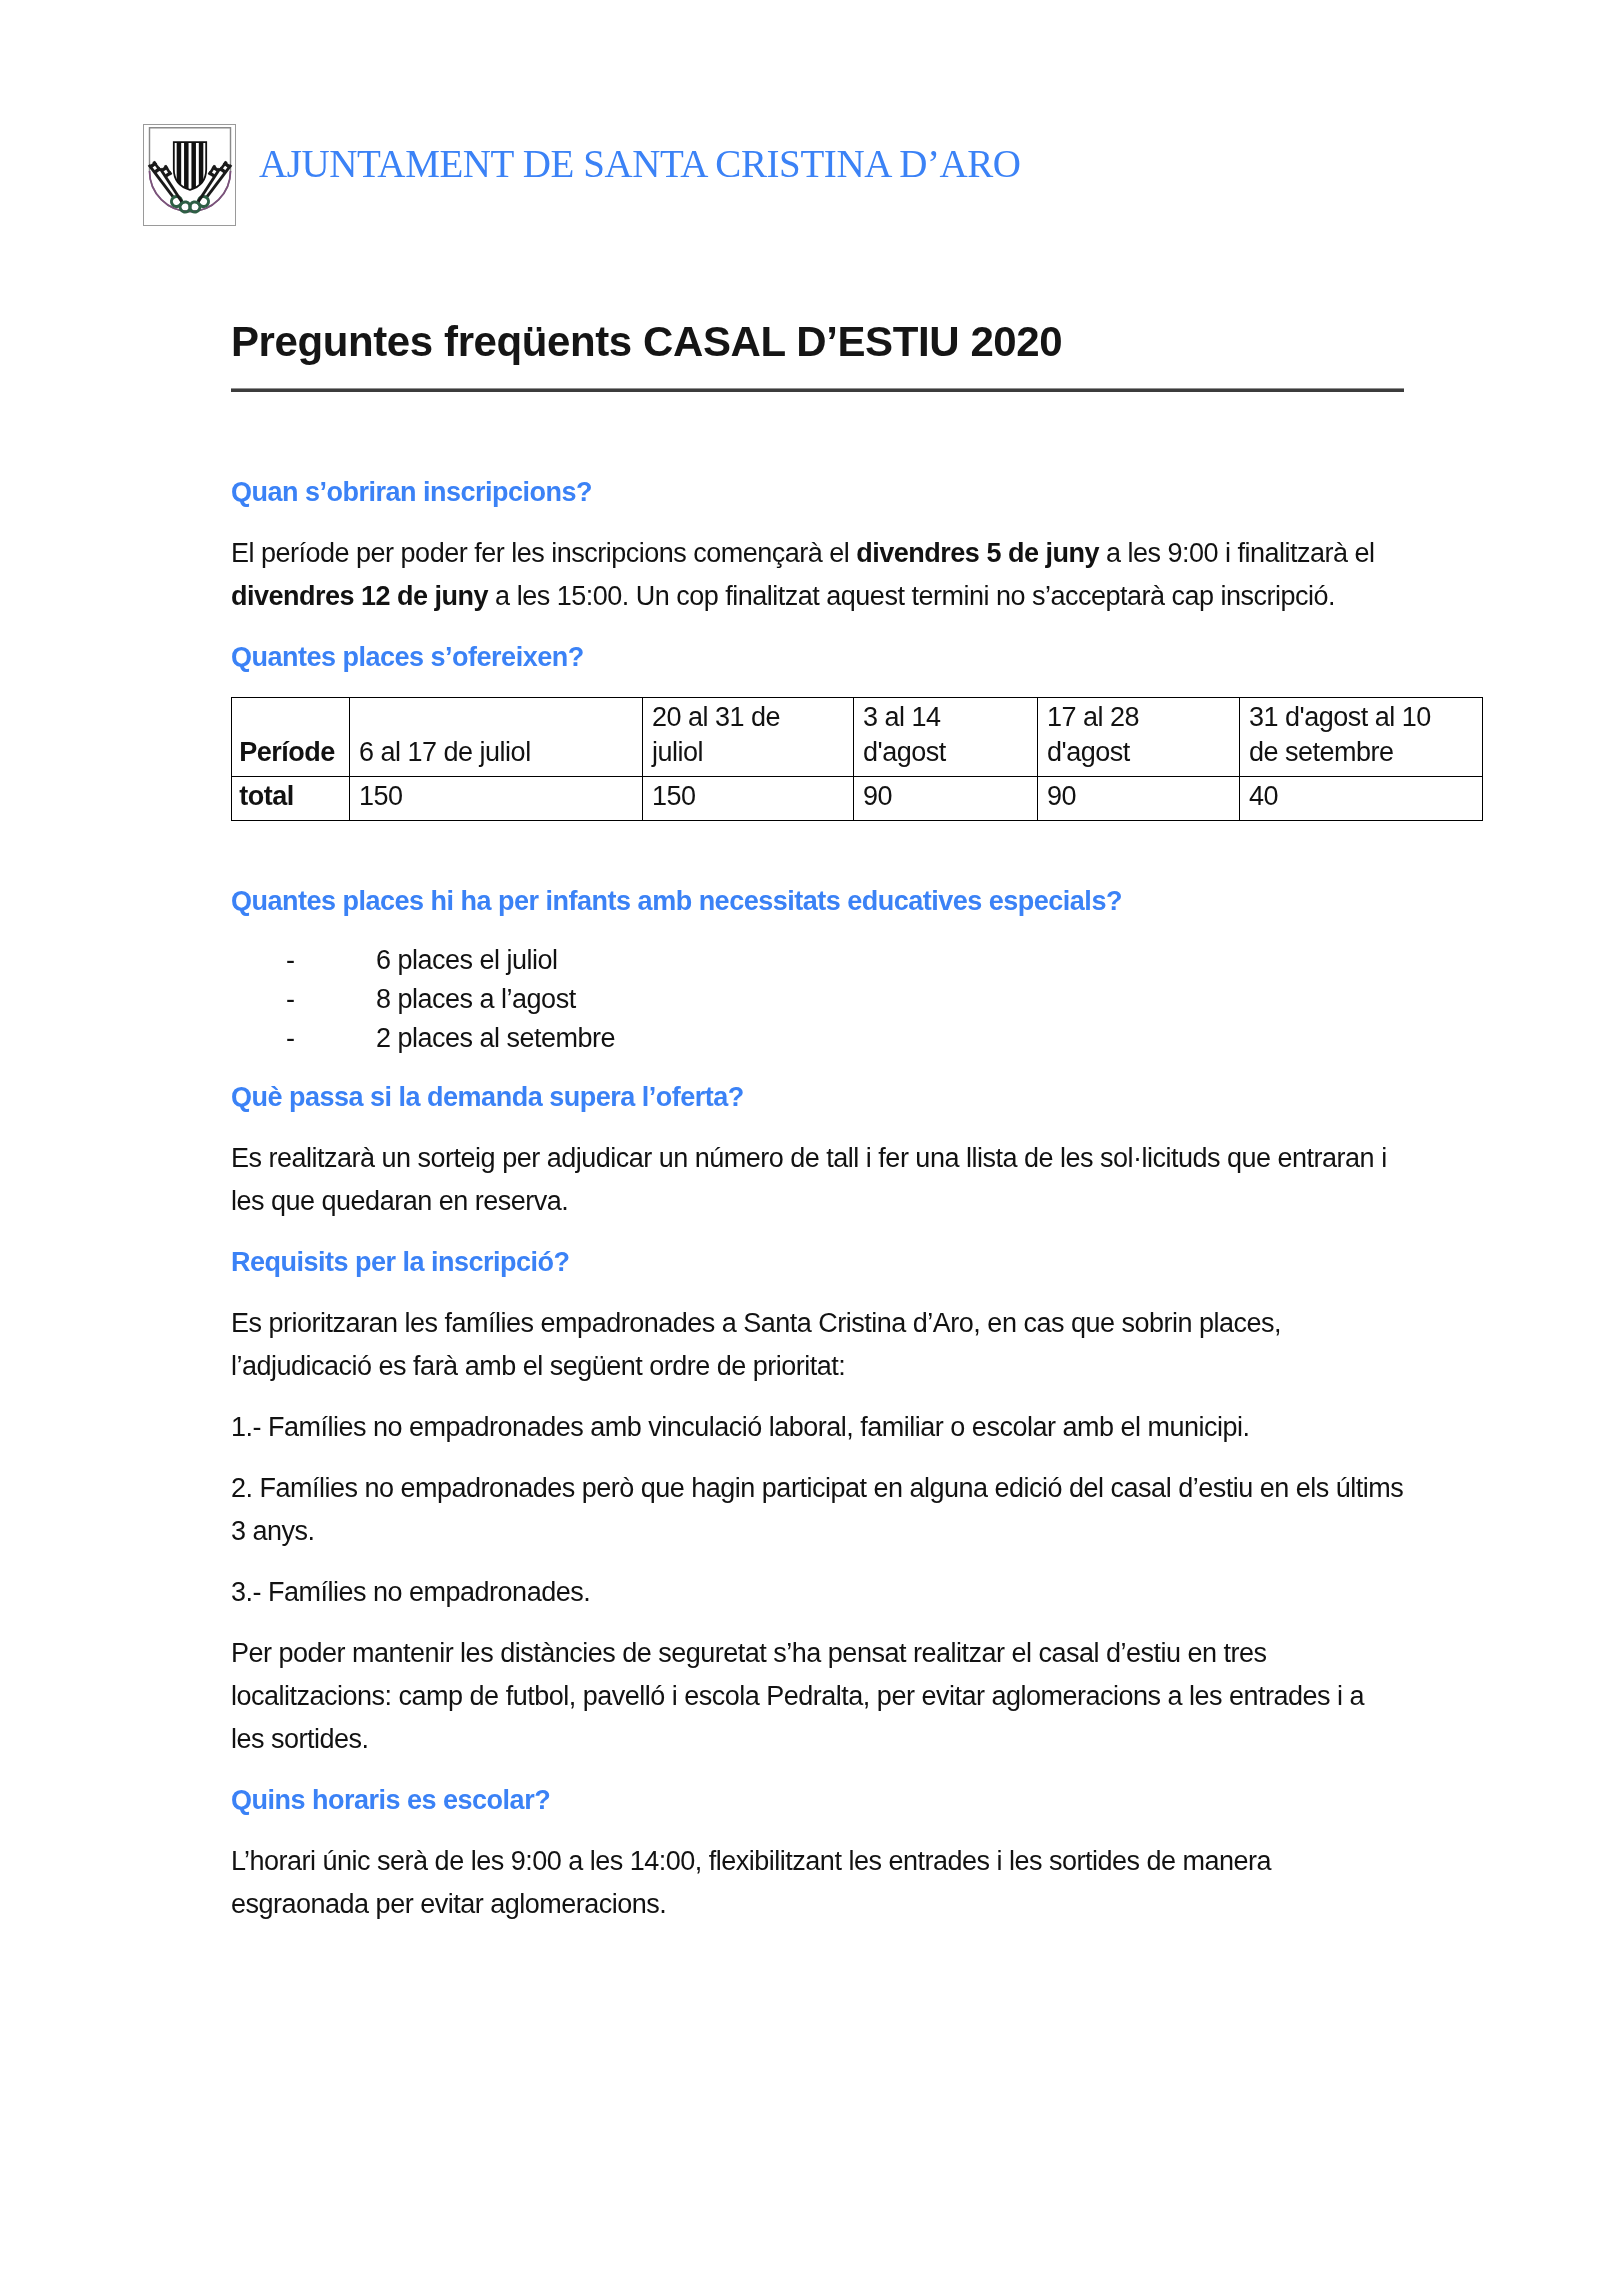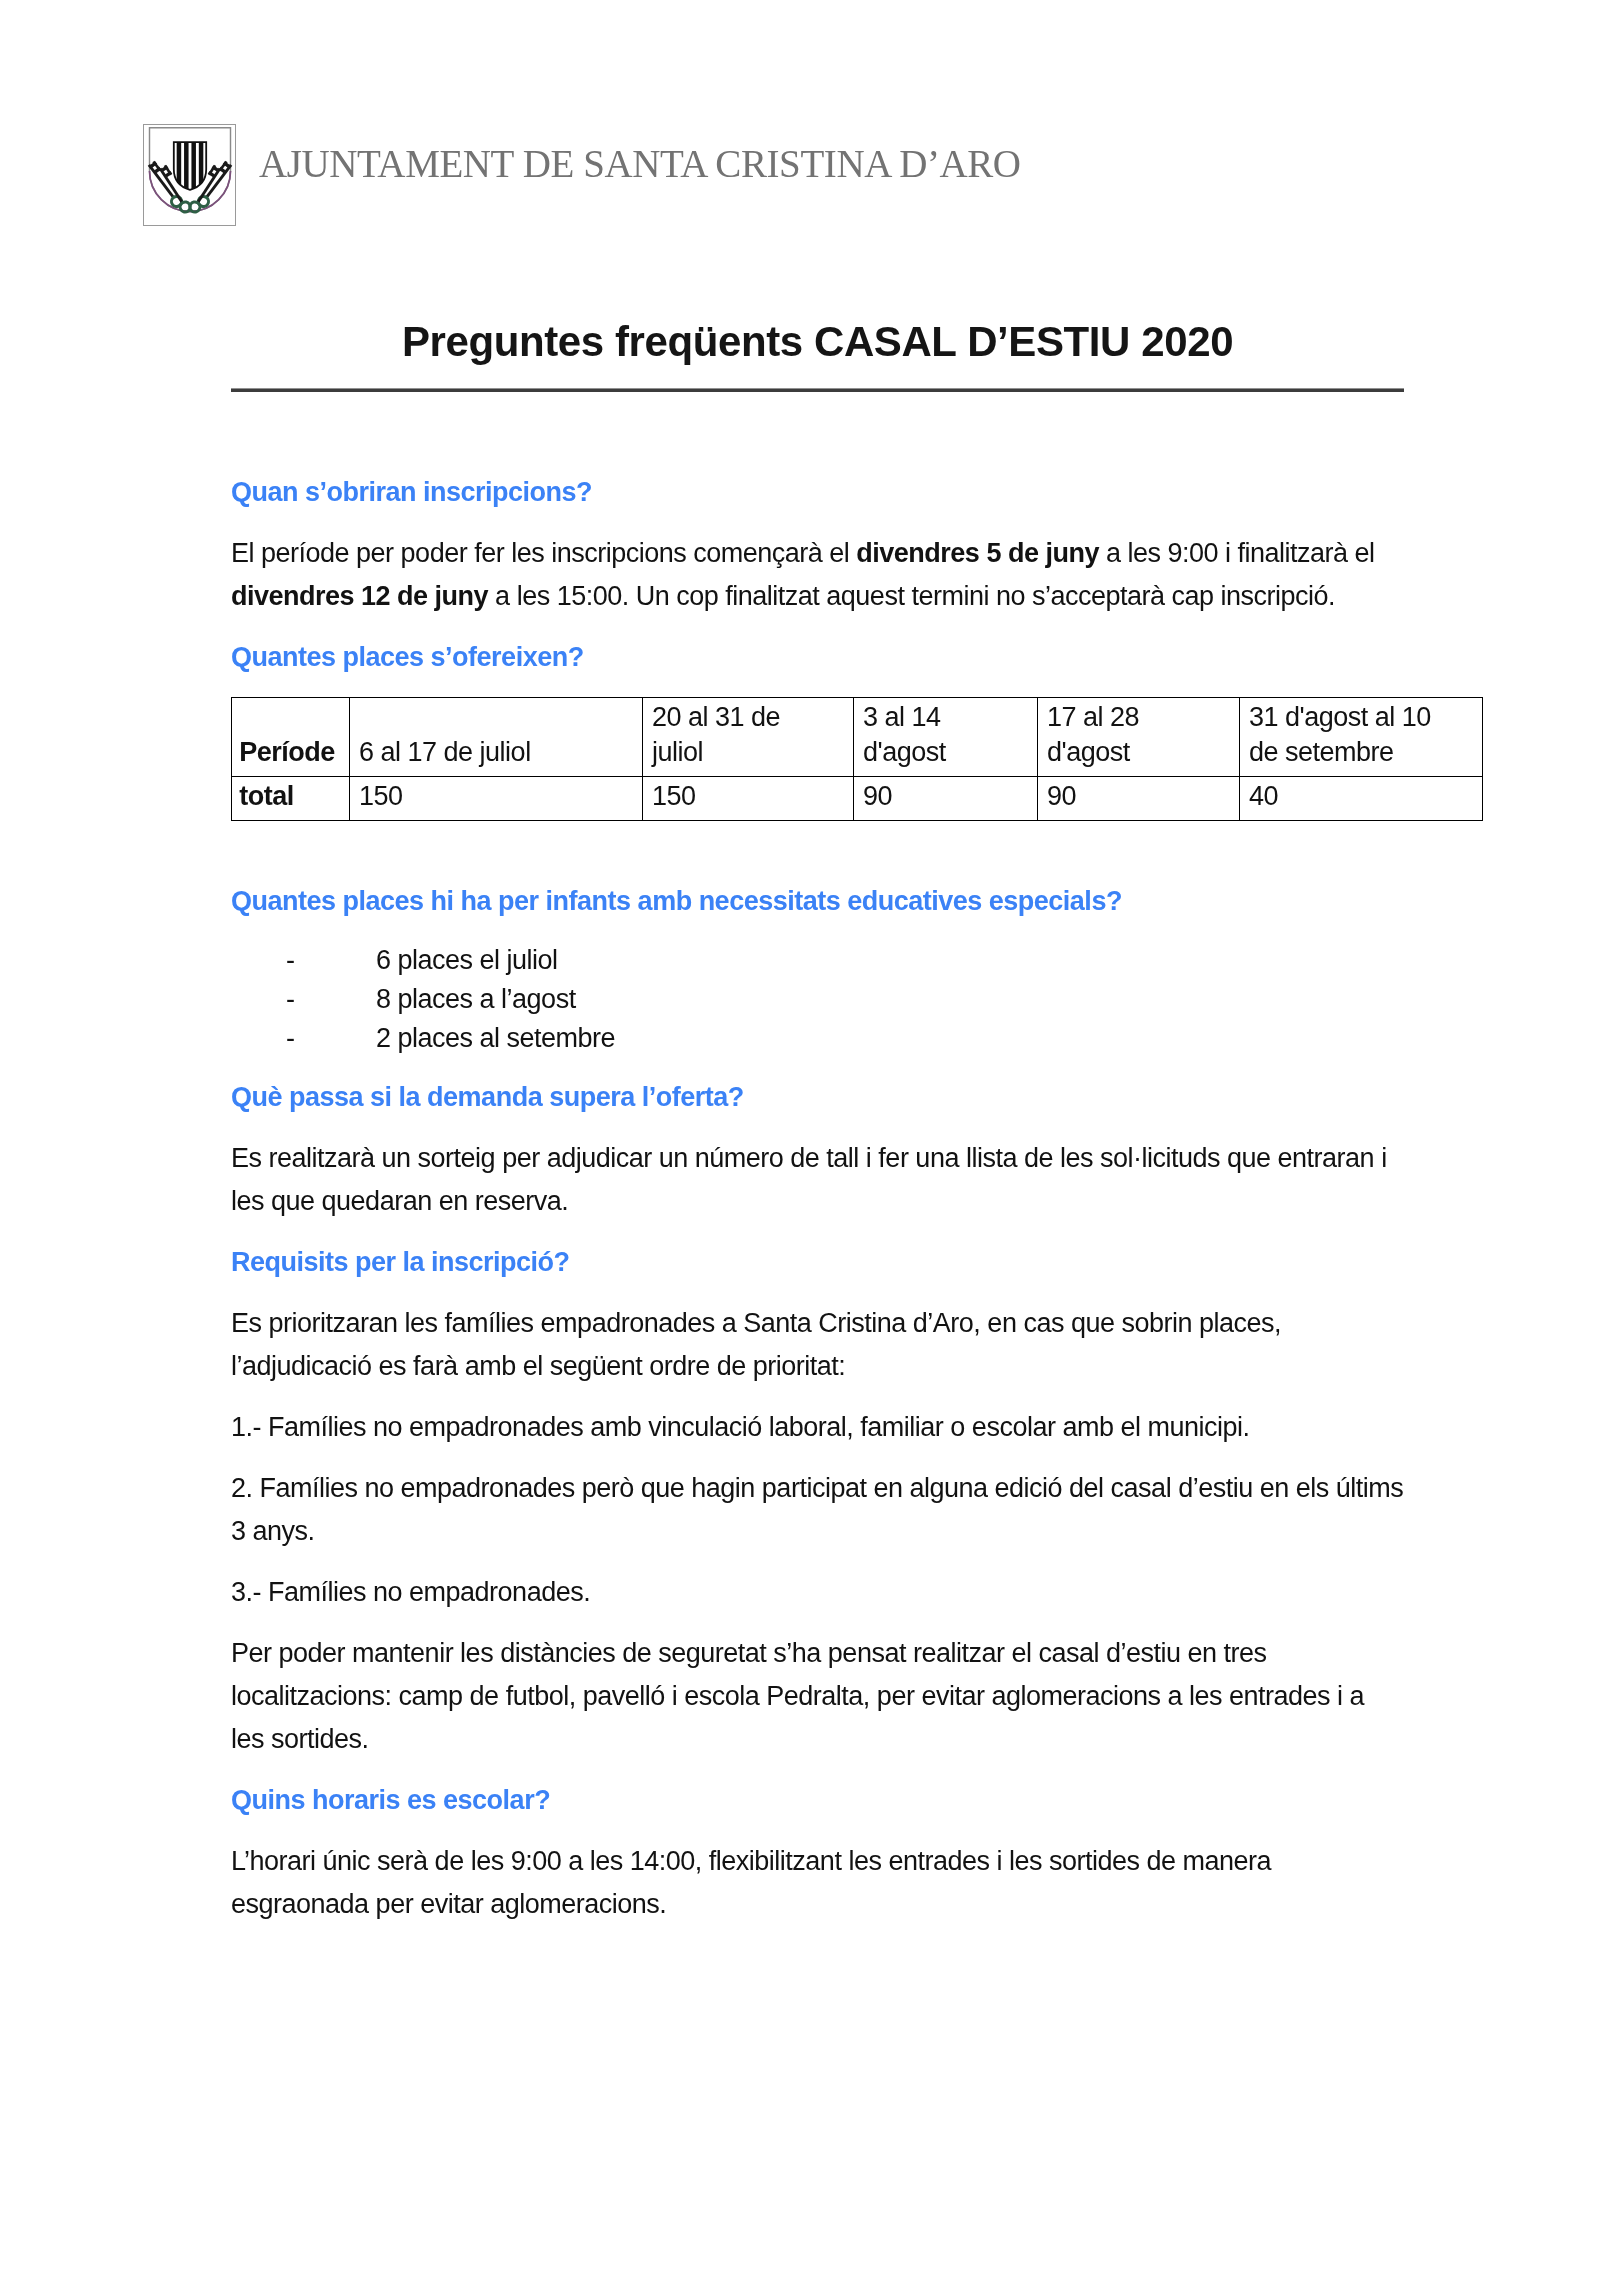--- a/index.html
+++ b/index.html
@@ -30,39 +30,38 @@
     background: #fff;
   }
   .org-name {
     position: absolute;
     left: 259px;
     top: 140px;
     font-family: "Liberation Serif", serif;
     font-size: 39px;
     line-height: 47px;
     letter-spacing: -0.4px;
-    color: #737373;
+    color: #3b82f6;
     white-space: nowrap;
   }
   
   .content {
     position: absolute;
     left: 231px;
     top: 314px;
     width: 1173px;
     font-size: 27px;
     line-height: 43px;
     letter-spacing: -0.5px;
   }
   .doc-title {
     font-size: 42px;
     line-height: 56px;
     font-weight: bold;
     letter-spacing: -0.4px;
-    text-align: center;
     margin: 0;
     color: #151515;
   }
   .title-rule {
     height: 2.7px;
     background: #3c3c3c;
     border-top: 0.9px solid #919191;
     margin: 18px 0 79px 0;
   }
   .q {

